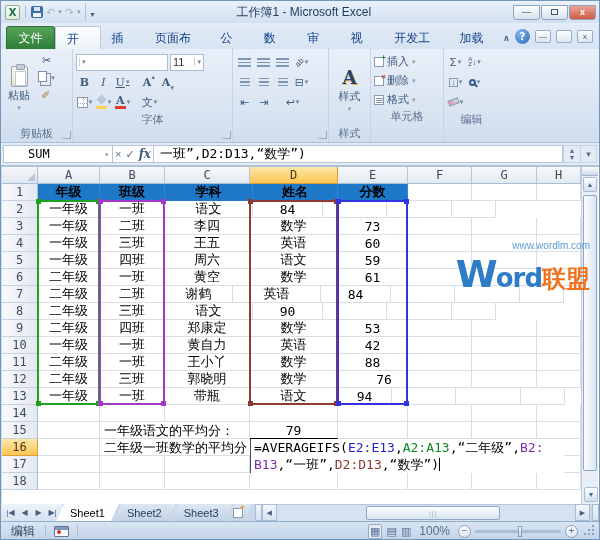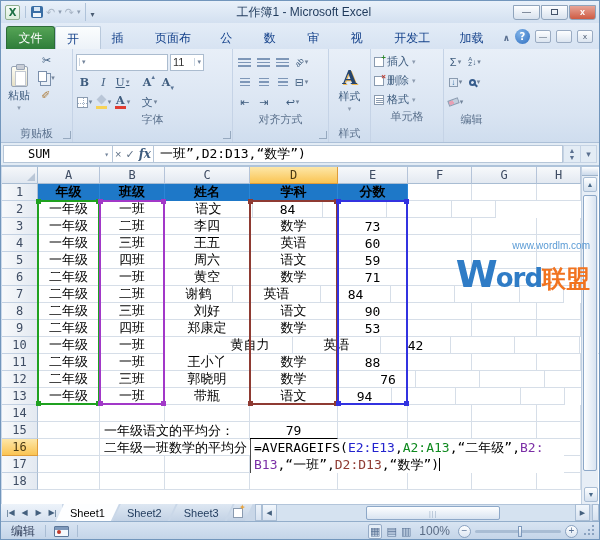--- a/index.html
+++ b/index.html
@@ -333,21 +333,20 @@
             </span>
           <span class="mini dd">⊟</span>
         </div>
         <div class="rrow">
           <span class="mini">⇤</span>
           <span class="mini">⇥</span>
           <span style="width:8px"></span>
           <span class="mini dd">↩</span>
         </div>
       </div>
-      <div class="glabel">对齐方式</div>
       <span class="launcher"></span>
     </div>
 
 
     <div class="rgroup" style="width:42px">
       <div class="gbody" style="justify-content:center">
         <div class="bigbtn">
           <span class="i-A-big">A</span>
           <span>样式</span>
           <span class="ddc">▾</span>
@@ -433,22 +432,22 @@
         <div class="chd" style="width: 70px;">E</div>
         <div class="chd" style="width: 64px;">F</div>
         <div class="chd" style="width: 65px;">G</div>
         <div class="chd" style="width: 44px;">H</div>
       </div>
     <div>
         <div class="grow">
           <div class="rowhdr">1</div>
           <div class="cell thead" style="width: 62px;">年级</div>
           <div class="cell thead" style="width: 65px;">班级</div>
+          <div class="cell thead" style="width: 88px;">学科</div>
           <div class="cell thead" style="width: 85px;">姓名</div>
-          <div class="cell thead" style="width: 88px;">学科</div>
           <div class="cell thead" style="width: 70px;">分数</div>
           <div class="cell" style="width: 64px;"></div>
           <div class="cell" style="width: 65px;"></div>
           <div class="cell" style="width: 44px;"></div>
         </div>
         <div class="grow">
           <div class="rowhdr">2</div>
           <div class="cell" style="width: 62px;">一年级</div>
           <div class="cell" style="width: 65px;">一班</div>
           <div class="cell" style="width: 88px;">语文</div>
@@ -489,41 +488,40 @@
           <div class="cell" style="width: 64px;"></div>
           <div class="cell" style="width: 65px;"></div>
           <div class="cell" style="width: 44px;"></div>
         </div>
         <div class="grow">
           <div class="rowhdr">6</div>
           <div class="cell" style="width: 62px;">二年级</div>
           <div class="cell" style="width: 65px;">一班</div>
           <div class="cell" style="width: 85px;">黄空</div>
           <div class="cell" style="width: 88px;">数学</div>
-          <div class="cell" style="width: 70px;">71</div>
+          <div class="cell" style="width: 70px;">61</div>
           <div class="cell" style="width: 64px;"></div>
           <div class="cell" style="width: 65px;"></div>
           <div class="cell" style="width: 44px;"></div>
         </div>
         <div class="grow">
           <div class="rowhdr">7</div>
           <div class="cell" style="width: 62px;">二年级</div>
           <div class="cell" style="width: 65px;">二班</div>
           <div class="cell" style="width: 68px;">谢鹤</div>
           <div class="cell" style="width: 88px;">英语</div>
           <div class="cell" style="width: 70px;">84</div>
           <div class="cell" style="width: 64px;"></div>
           <div class="cell" style="width: 65px;"></div>
           <div class="cell" style="width: 44px;"></div>
         </div>
         <div class="grow">
           <div class="rowhdr">8</div>
           <div class="cell" style="width: 62px;">二年级</div>
           <div class="cell" style="width: 65px;">三班</div>
-          <div class="cell" style="width: 85px;">刘好</div>
           <div class="cell" style="width: 88px;">语文</div>
           <div class="cell" style="width: 70px;">90</div>
           <div class="cell" style="width: 64px;"></div>
           <div class="cell" style="width: 65px;"></div>
           <div class="cell" style="width: 44px;"></div>
         </div>
         <div class="grow">
           <div class="rowhdr">9</div>
           <div class="cell" style="width: 62px;">二年级</div>
           <div class="cell" style="width: 65px;">四班</div>
@@ -531,21 +529,21 @@
           <div class="cell" style="width: 88px;">数学</div>
           <div class="cell" style="width: 70px;">53</div>
           <div class="cell" style="width: 64px;"></div>
           <div class="cell" style="width: 65px;"></div>
           <div class="cell" style="width: 44px;"></div>
         </div>
         <div class="grow">
           <div class="rowhdr">10</div>
           <div class="cell" style="width: 62px;">一年级</div>
           <div class="cell" style="width: 65px;">一班</div>
-          <div class="cell" style="width: 85px; margin-left: 43px;">黄自力</div>
+          <div class="cell" style="width: 85px;">黄自力</div>
           <div class="cell" style="width: 88px;">英语</div>
           <div class="cell" style="width: 70px;">42</div>
           <div class="cell" style="width: 64px;"></div>
           <div class="cell" style="width: 65px;"></div>
           <div class="cell" style="width: 44px;"></div>
         </div>
         <div class="grow">
           <div class="rowhdr">11</div>
           <div class="cell" style="width: 62px;">二年级</div>
           <div class="cell" style="width: 65px;">一班</div>
@@ -555,21 +553,21 @@
           <div class="cell" style="width: 64px;"></div>
           <div class="cell" style="width: 65px;"></div>
           <div class="cell" style="width: 44px;"></div>
         </div>
         <div class="grow">
           <div class="rowhdr">12</div>
           <div class="cell" style="width: 62px;">二年级</div>
           <div class="cell" style="width: 65px;">三班</div>
           <div class="cell" style="width: 85px;">郭晓明</div>
           <div class="cell" style="width: 88px;">数学</div>
-          <div class="cell" style="width: 78px; padding-left: 23px;">76</div>
+          <div class="cell" style="width: 70px; padding-left: 23px;">76</div>
           <div class="cell" style="width: 64px;"></div>
           <div class="cell" style="width: 65px;"></div>
           <div class="cell" style="width: 44px;"></div>
         </div>
         <div class="grow">
           <div class="rowhdr">13</div>
           <div class="cell" style="width: 62px;">一年级</div>
           <div class="cell" style="width: 65px;">一班</div>
           <div class="cell" style="width: 85px;">带瓶</div>
           <div class="cell" style="width: 88px;">语文</div>

